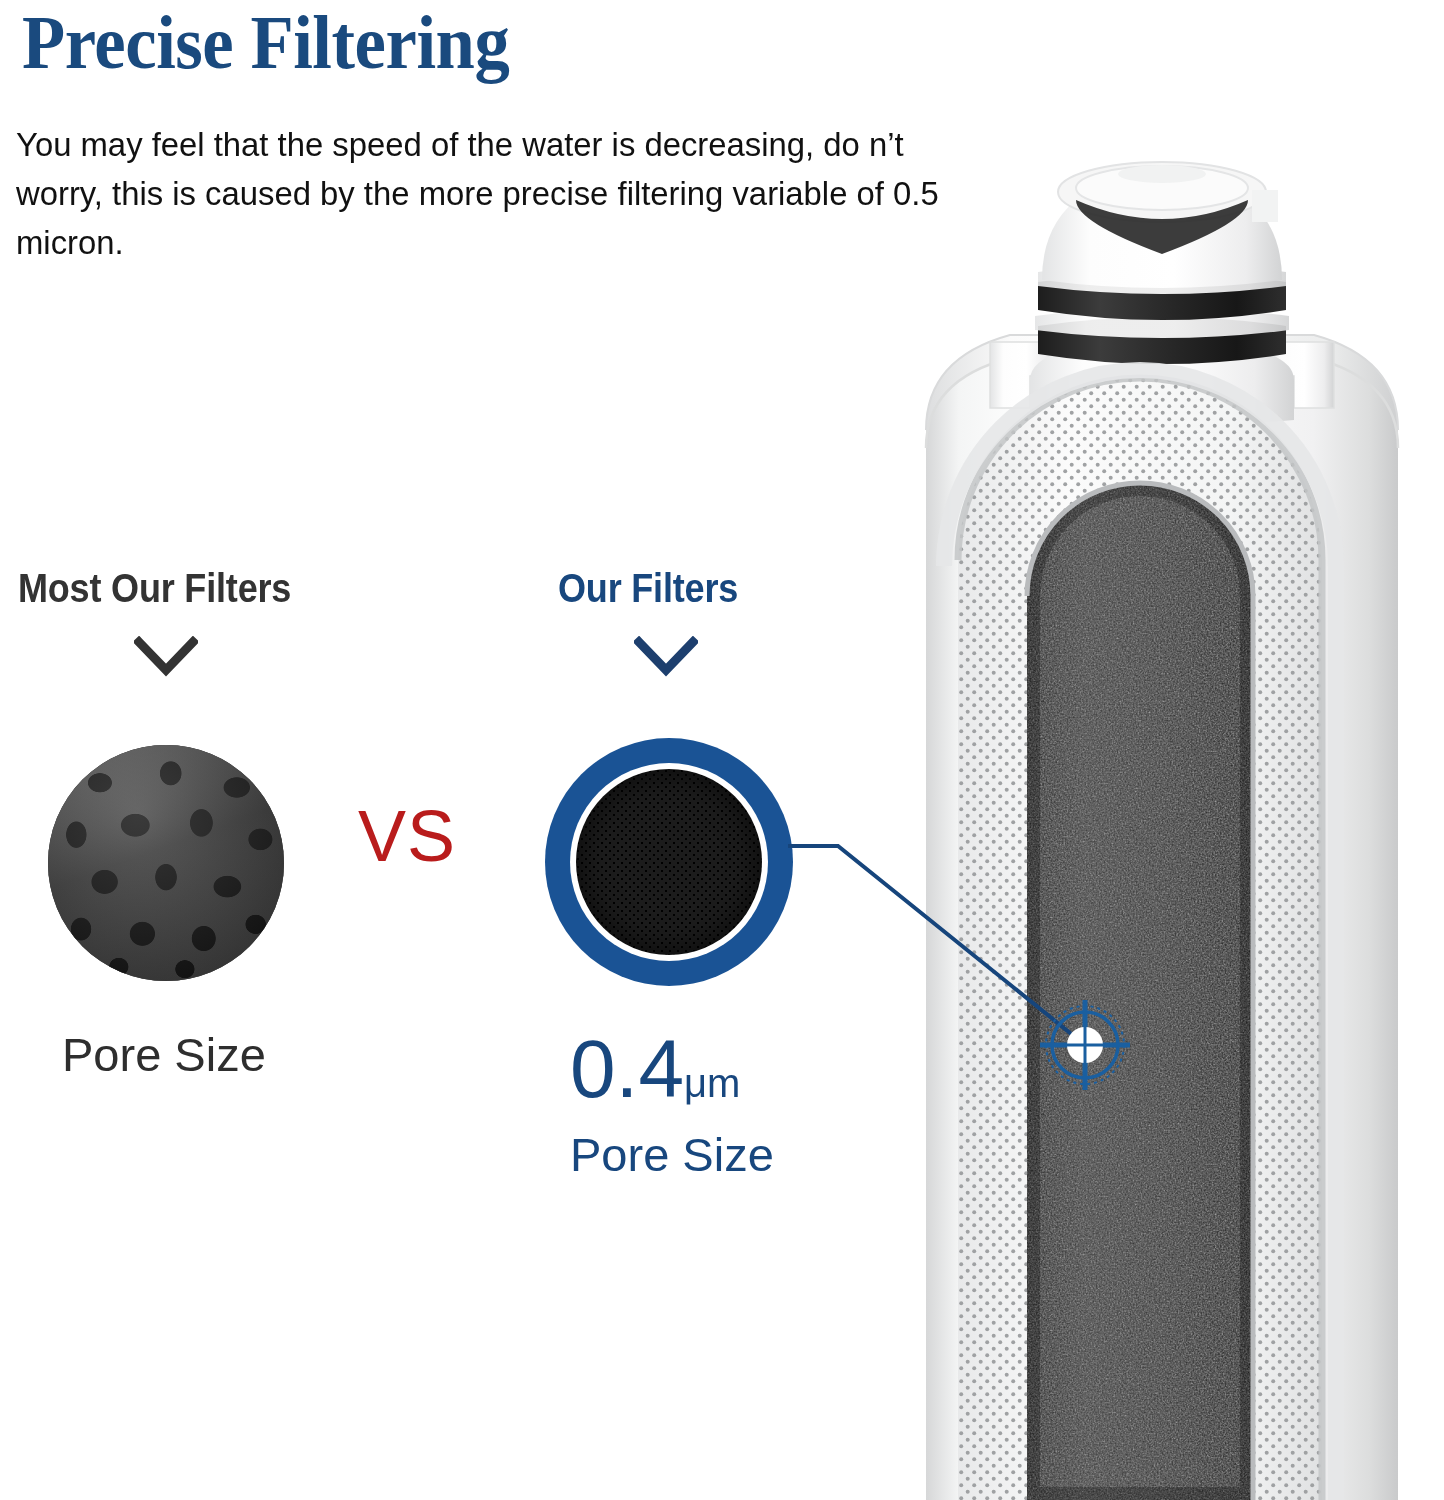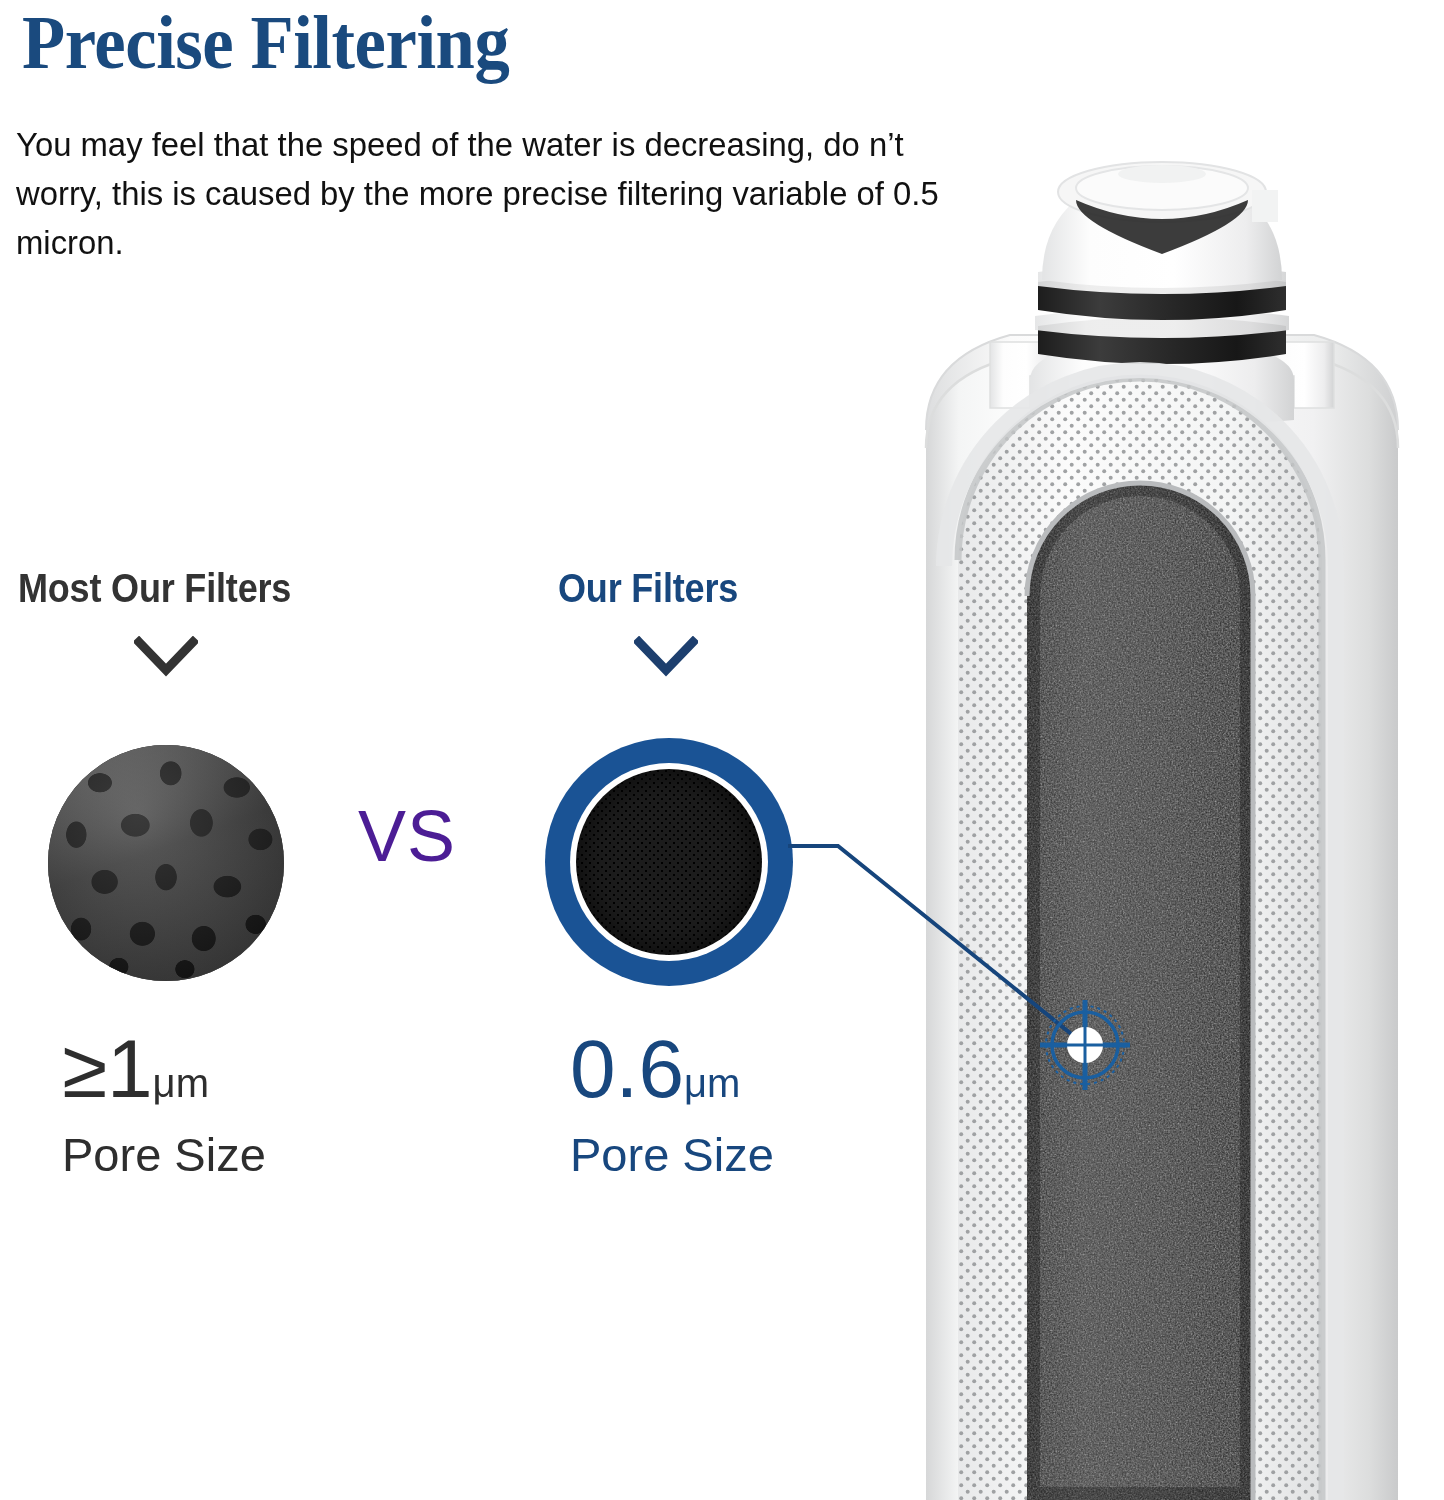--- a/index.html
+++ b/index.html
@@ -101,21 +101,21 @@
     background-image:
       radial-gradient(circle at 2px 2px, #000 1.1px, rgba(0,0,0,0) 1.5px),
       radial-gradient(circle at 6px 6px, #000 1.1px, rgba(0,0,0,0) 1.5px);
     background-size:8px 8px, 8px 8px;
     box-shadow:inset 0 0 26px 6px rgba(0,0,0,.55);
   }
 
   .vs{
     position:absolute;left:358px;top:795px;
     font-family:"Liberation Sans", sans-serif;
-    font-size:72px;font-weight:300;color:#4c1d95;
+    font-size:72px;font-weight:300;color:#b91c1c;
     letter-spacing:1px;
   }
 
   
   .pore{position:absolute;}
   .pore .num{
     font-family:"Liberation Sans", sans-serif;
     font-weight:300;
     font-size:82px;
     line-height:86px;
@@ -153,39 +153,38 @@
   <div class="chev left">
     <svg viewBox="0 0 64 42">
         <polyline points="5,6 32,34 59,6" fill="none" stroke="#333333" stroke-width="9" stroke-linecap="square" stroke-linejoin="miter"></polyline>
       </svg>
   </div>
   <div class="circle-left">
     <div class="pores"></div>
     <div class="shade"></div>
   </div>
   <div class="pore left">
-    <div class="num"><span>≥1</span><span class="unit">μm</span></div>
     <div class="lbl">Pore Size</div>
   </div>
 
   <div class="vs">VS</div>
 
   <div class="col-label right">Our Filters</div>
   <div class="chev right">
     <svg viewBox="0 0 64 42">
         <polyline points="5,6 32,34 59,6" fill="none" stroke="#1d3f6e" stroke-width="9" stroke-linecap="square" stroke-linejoin="miter"></polyline>
       </svg>
   </div>
   <div class="circle-right">
     <div class="gap">
       <div class="mesh"></div>
     </div>
   </div>
   <div class="pore right">
-    <div class="num"><span>0.6</span><span class="unit">μm</span></div>
+    <div class="num"><span>0.4</span><span class="unit">μm</span></div>
     <div class="lbl">Pore Size</div>
   </div>
 
   <div class="filter">
     <svg viewBox="0 0 564 1370" preserveAspectRatio="none">
       <defs>
         <linearGradient id="bodyG" x1="0" y1="0" x2="1" y2="0">
           <stop offset="0" stop-color="#d6d7d8"></stop>
           <stop offset="0.07" stop-color="#f4f5f5"></stop>
           <stop offset="0.22" stop-color="#ffffff"></stop>

